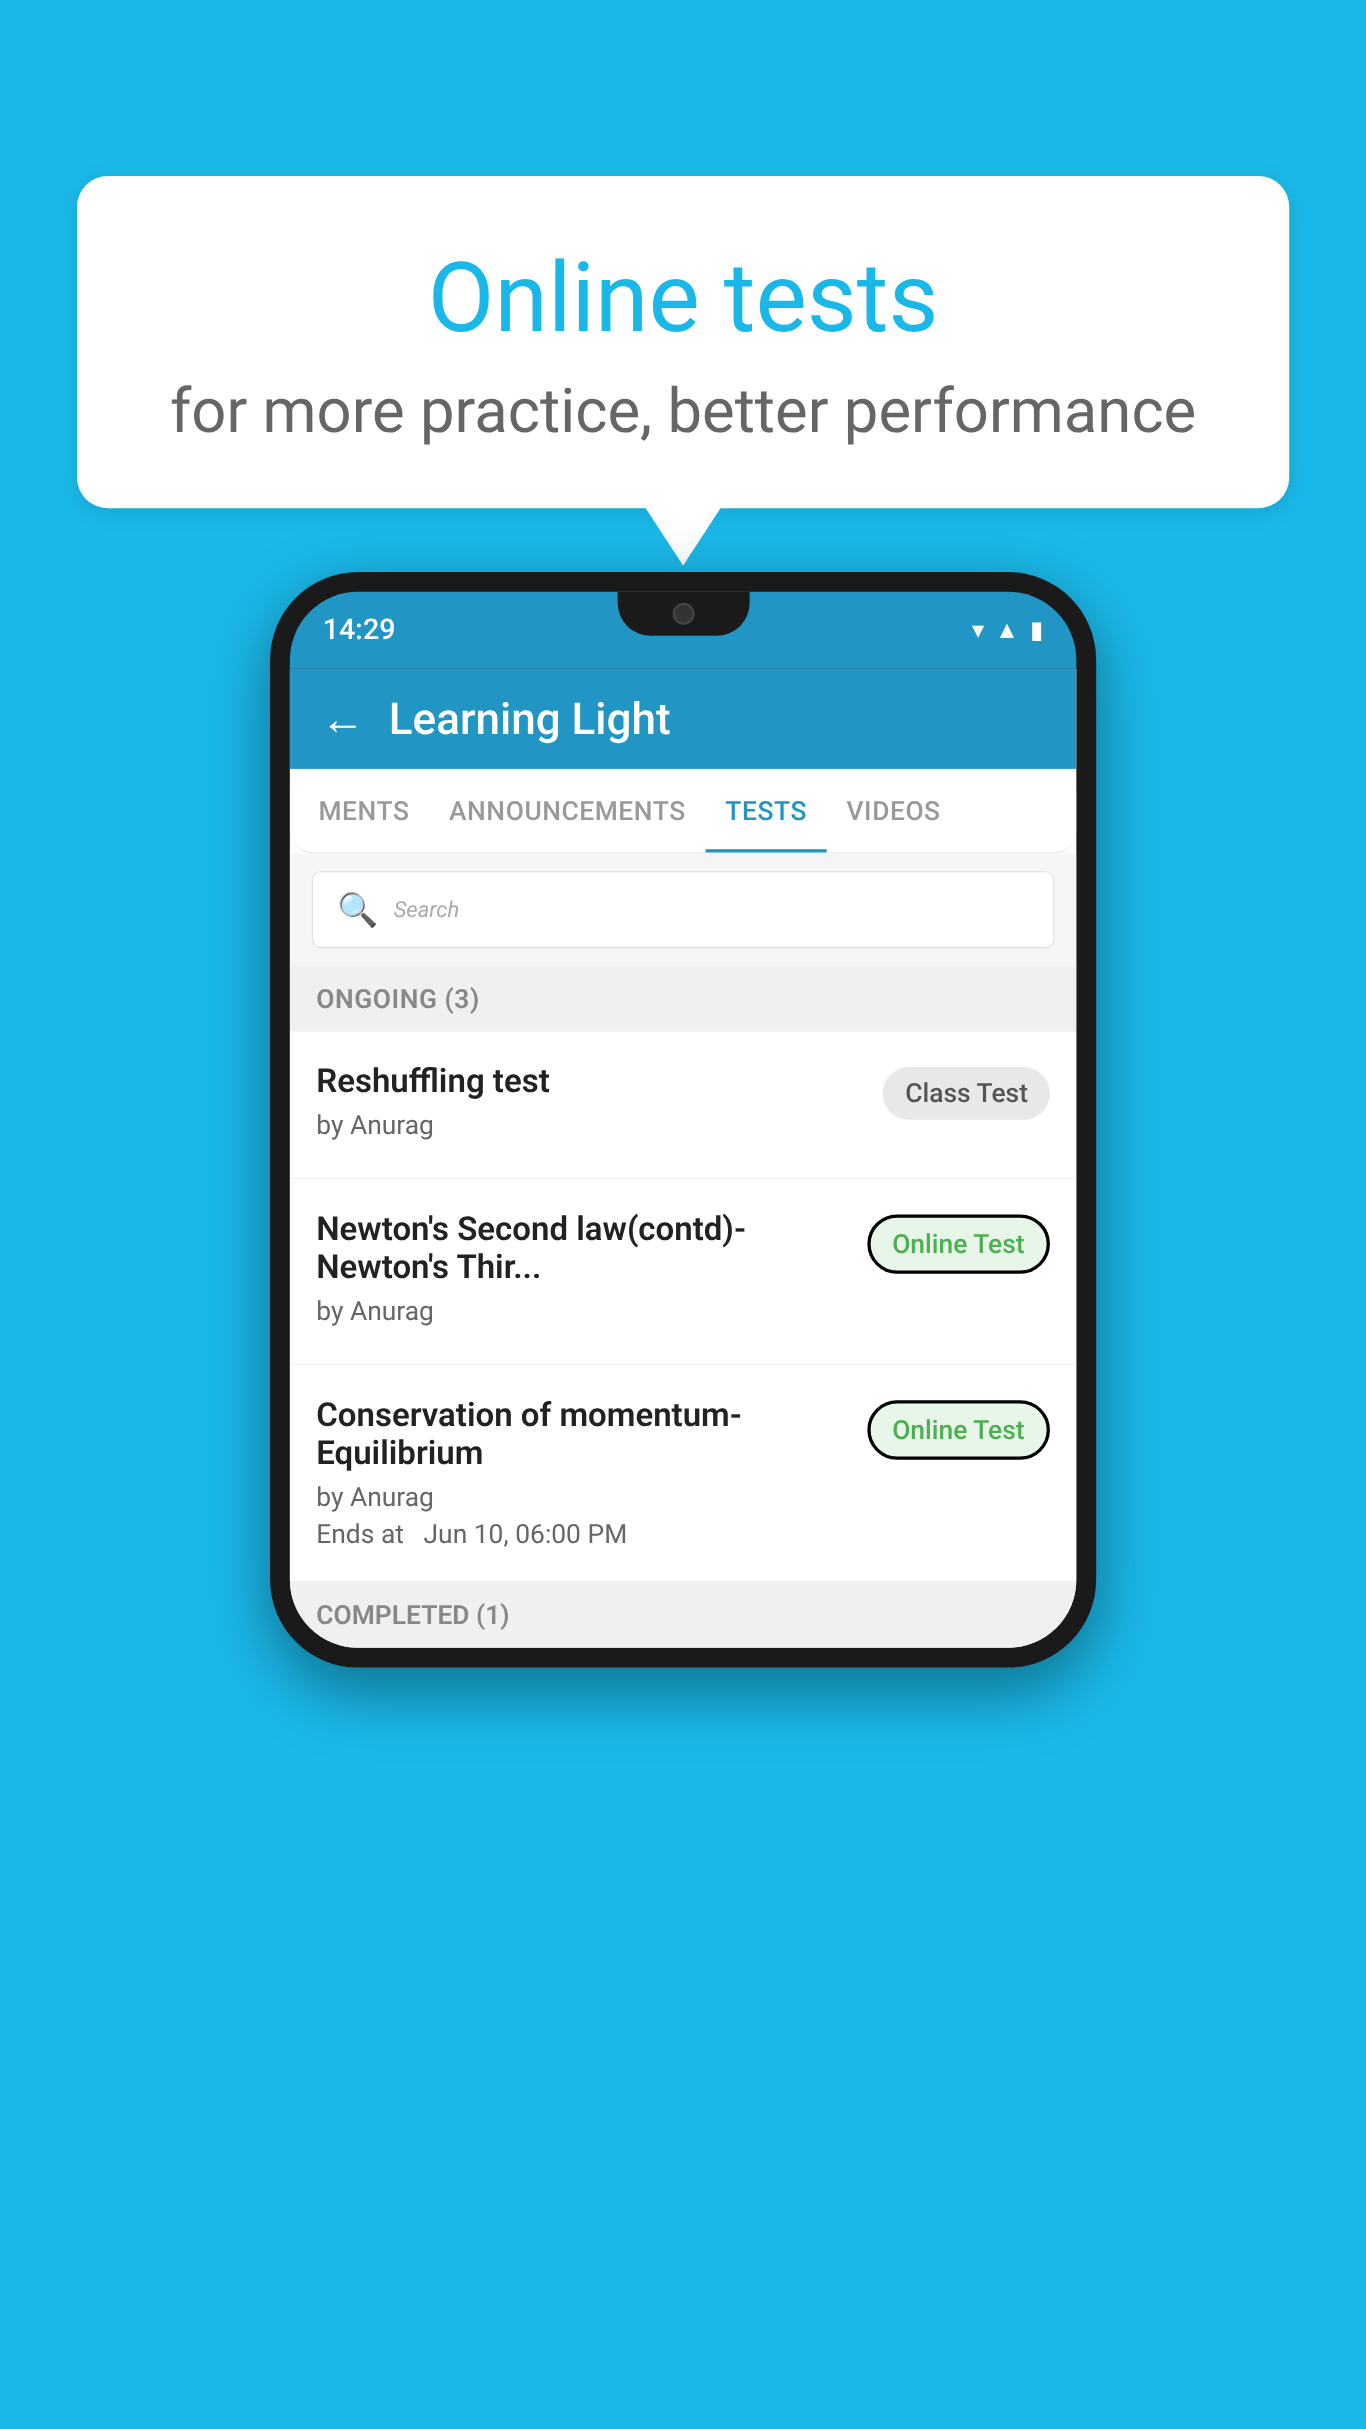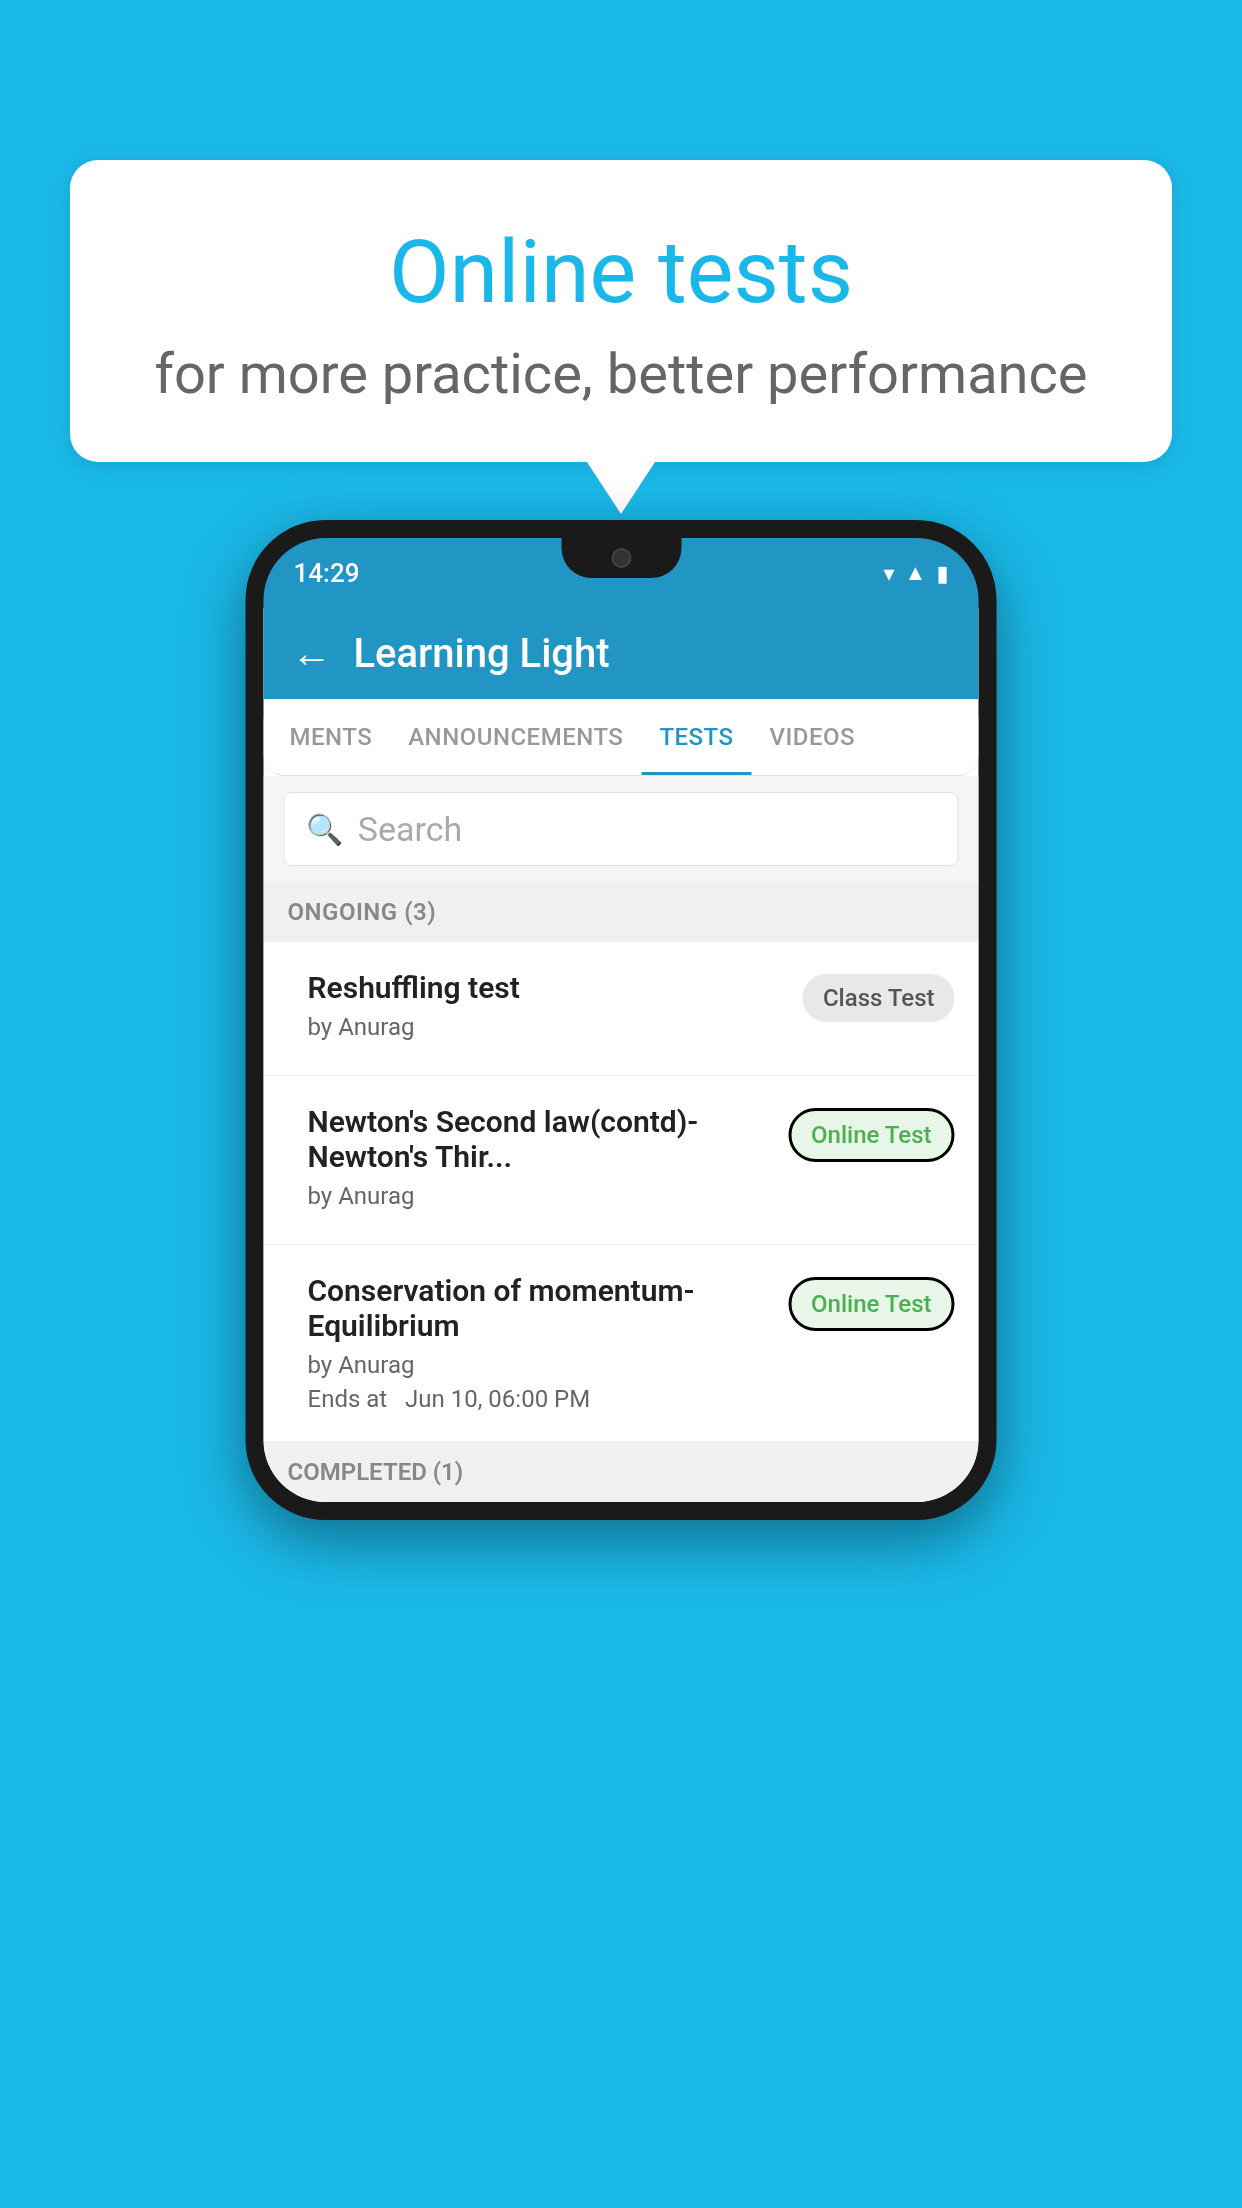--- a/index.html
+++ b/index.html
@@ -199,21 +199,22 @@
       border: 1px solid #e0e0e0;
     }
 
     .search-icon {
       color: #999;
       font-size: 30px;
     }
 
     .search-text {
       color: #aaa;
-      font-size: 34px;
+      font-size: 20px;
+      font-style: italic;
     }
 
     
     .section-header {
       background: #f0f0f0;
       padding: 16px 24px;
       font-size: 24px;
       color: #888;
       font-weight: 600;
       letter-spacing: 0.5px;
@@ -225,21 +226,20 @@
       padding: 28px 24px;
       border-bottom: 1px solid #f0f0f0;
       display: flex;
       align-items: flex-start;
       justify-content: space-between;
     }
 
     .test-info {
       flex: 1;
       padding-right: 20px;
-      margin-left: 20px;
     }
 
     .test-title {
       font-size: 30px;
       font-weight: 600;
       color: #222;
       margin-bottom: 8px;
     }
 
     .test-author {

